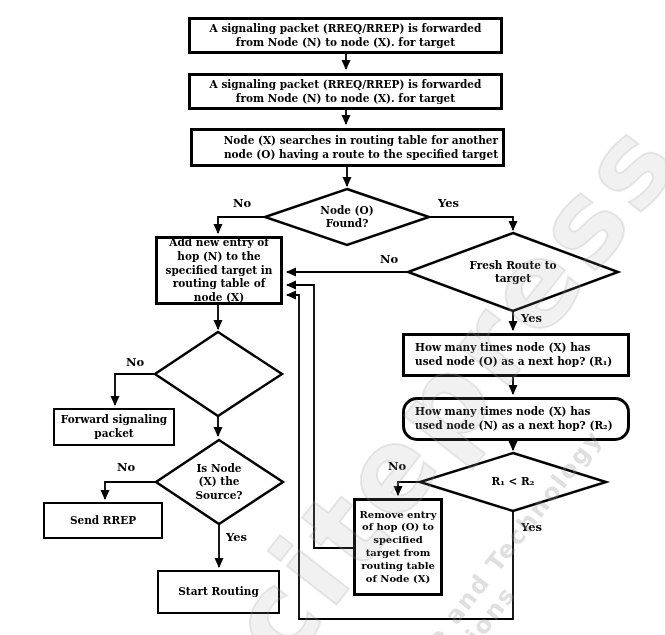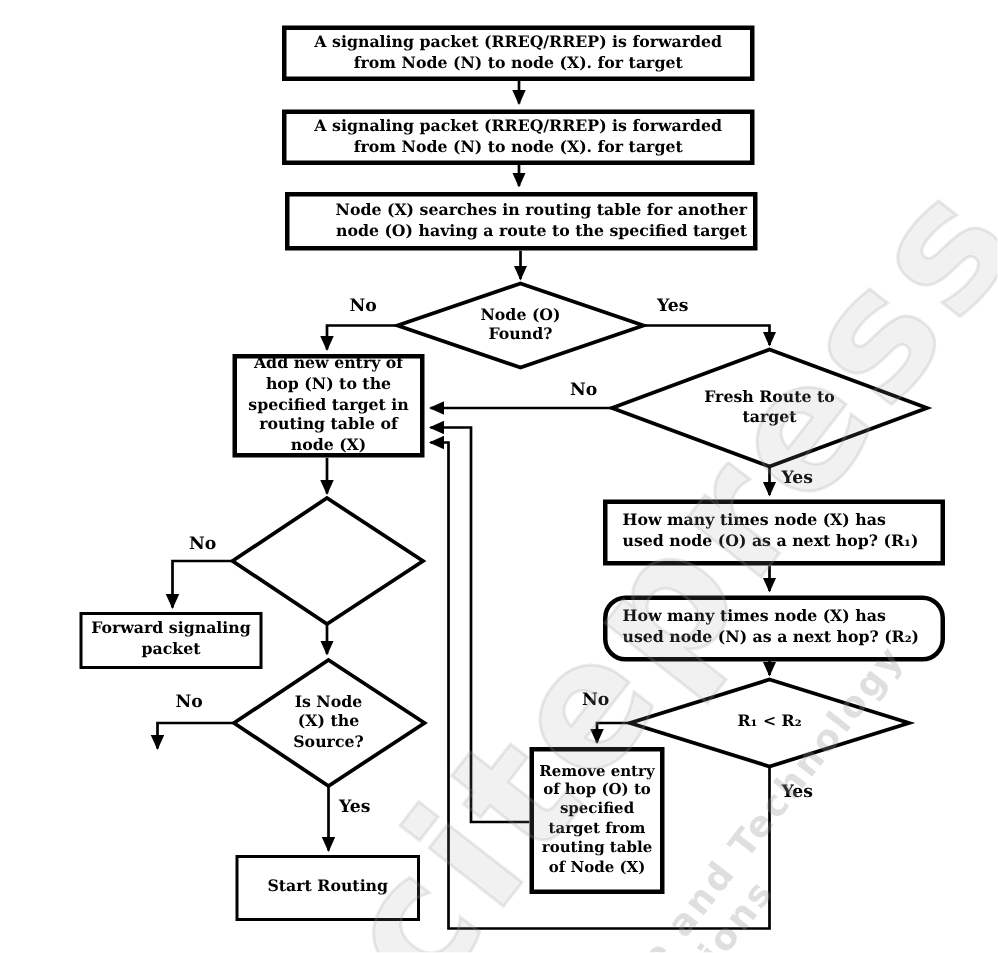--- a/index.html
+++ b/index.html
@@ -88,20 +88,21 @@
   <div class="node" style="left:155px;top:236px;width:128px;height:69px;">Add new entry of hop (N) to the specified target in routing table of node (X)</div>
 
   <div class="node left" style="left:402px;top:333px;width:228px;height:40px;">How many times node (X) has used node (O) as a next hop? (R₁)</div>
 
   <div class="node left" style="left:402px;top:397px;width:228px;height:40px;border-radius:15px;">How many times node (X) has used node (N) as a next hop? (R₂)</div>
 
   <div class="node small" style="left:353px;top:498px;width:90px;height:98px;">Remove entry of hop (O) to specified target from routing table of Node (X)</div>
 
   <div class="node thin" style="left:53px;top:408px;width:122px;height:38px;">Forward signaling packet</div>
 
+  <div class="node thin" style="left:43px;top:502px;width:120px;height:37px;">Send RREP</div>
 
   <div class="node thin" style="left:157px;top:570px;width:123px;height:44px;">Start Routing</div>
 
   <div class="dlabel" style="left:468px;top:252px;width:90px;height:40px;">Fresh Route to target</div>
 
   <div class="dlabel" style="left:307px;top:197px;width:80px;height:40px;">Node (O) Found?</div>
 
   <div class="dlabel" style="left:473px;top:470px;width:80px;height:24px;">R₁ &lt; R₂</div>
 
 

